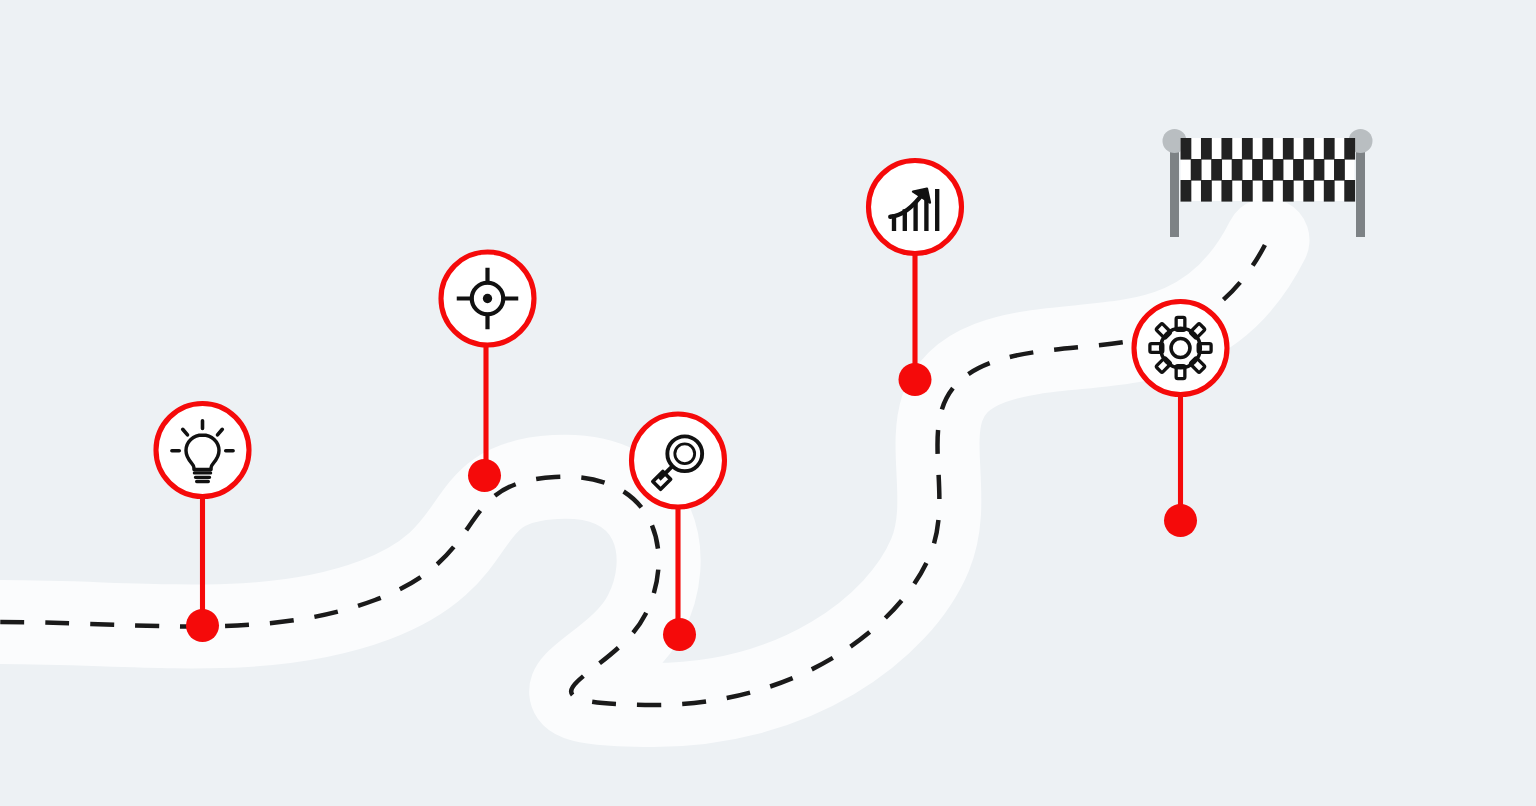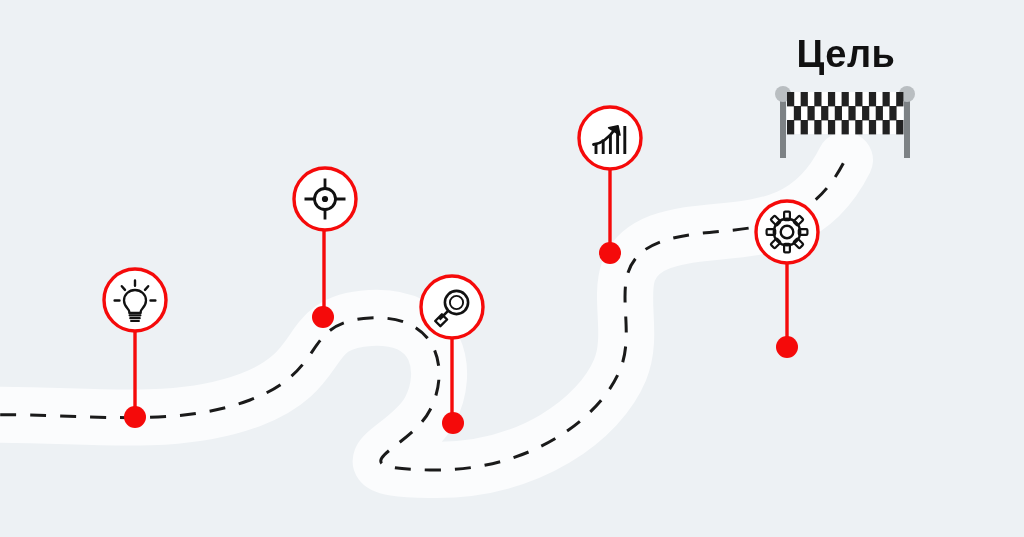--- a/index.html
+++ b/index.html
@@ -145,14 +145,13 @@
             <rect x="21.1" y="3.6" width="5.8" height="8.6" rx="1.1" fill="none" stroke="#111111" stroke-width="2.2" transform="rotate(225 24 24)"></rect>
             <rect x="21.1" y="3.6" width="5.8" height="8.6" rx="1.1" fill="none" stroke="#111111" stroke-width="2.2" transform="rotate(270 24 24)"></rect>
             <rect x="21.1" y="3.6" width="5.8" height="8.6" rx="1.1" fill="none" stroke="#111111" stroke-width="2.2" transform="rotate(315 24 24)"></rect>
       <circle cx="24" cy="24" r="13.2" fill="none" stroke="#111111" stroke-width="2.4"></circle>
       <circle cx="24" cy="24" r="6.3" fill="none" stroke="#111111" stroke-width="2.4"></circle>
           </g>
         </g>
       </g>
   </svg>
 
-  <div class="goal-label">Цель</div>
 </div>
 
 </body></html>

